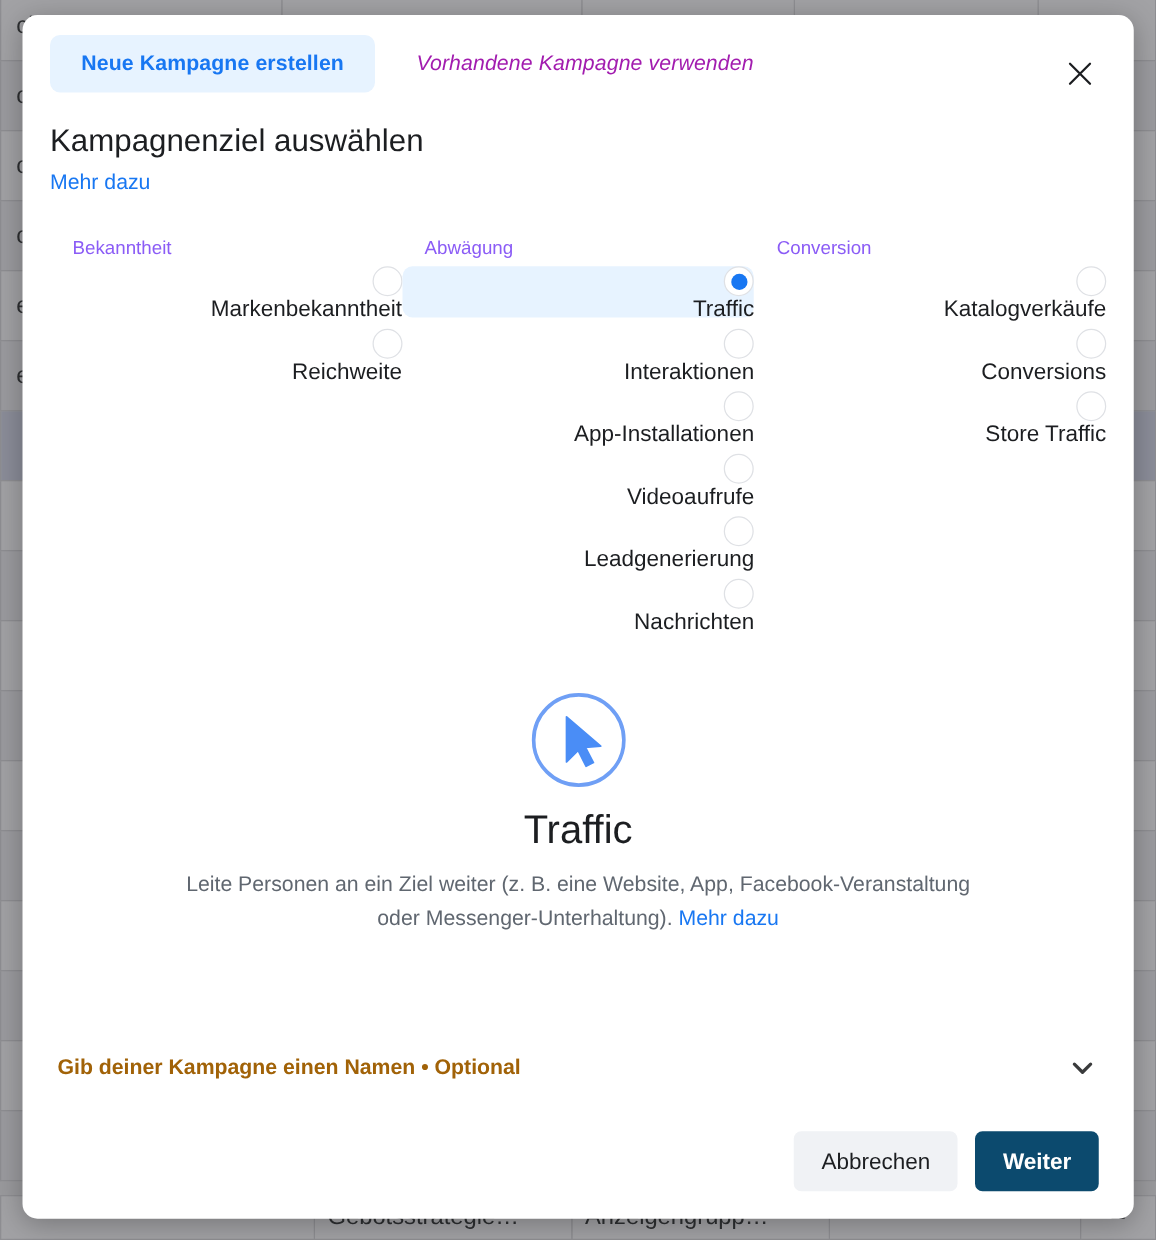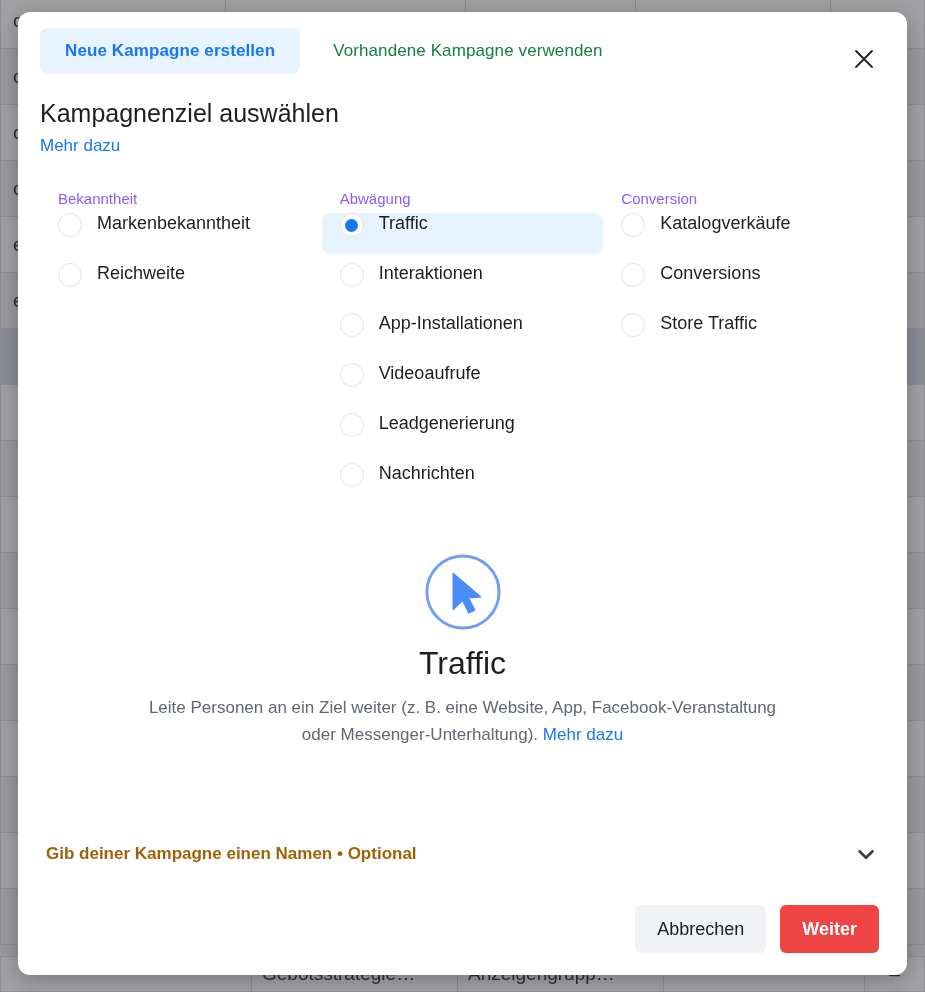--- a/index.html
+++ b/index.html
@@ -89,24 +89,25 @@
     font-size: 17px;
     font-weight: bold;
     color: #1877f2;
     background: #e7f3ff;
     border-radius: 8px;
     padding: 13px 25px;
     cursor: pointer;
     letter-spacing: 0.1px;
   }
   .tab.inactive {
-    color: #15803d;
+    color: #a21caf;
     background: transparent;
     font-weight: normal;
     margin-left: 8px;
+    font-style: italic;
   }
   .close-btn {
     position: absolute;
     right: 26px;
     top: 30px;
     width: 34px;
     height: 34px;
     display: flex;
     align-items: center;
     justify-content: center;
@@ -138,27 +139,28 @@
     box-sizing: border-box;
   }
   .col { width: 285px; }
   .col-heading {
     font-size: 15px;
     color: #8b5cf6;
     margin: 0 0 6px 18px;
   }
   .opt-row {
     display: flex;
-    align-items: flex-start;
+    align-items: flex-end;
     height: 41px;
     border-radius: 8px;
     padding-left: 18px;
     box-sizing: border-box;
     cursor: pointer;
     margin-bottom: 9px;
+    flex-direction: column;
   }
   .opt-row.selected { background: #e7f3ff; }
   .radio {
     width: 24px;
     height: 24px;
     border-radius: 50%;
     border: 1px solid #dfe1e5;
     background: #ffffff;
     box-sizing: border-box;
     flex: 0 0 auto;
@@ -248,21 +250,21 @@
     padding: 0 22px;
     height: 48px;
     line-height: 48px;
   }
   .btn-secondary {
     background: #f0f2f5;
     color: #1c1e21;
     font-weight: normal;
   }
   .btn-primary {
-    background: #ef4444;
+    background: #0c4a6e;
     color: #ffffff;
     font-weight: bold;
   }
 </style>
 </head>
 <body>
 
 <div class="page-backdrop">
   <table class="bg-table">
     <tbody>

